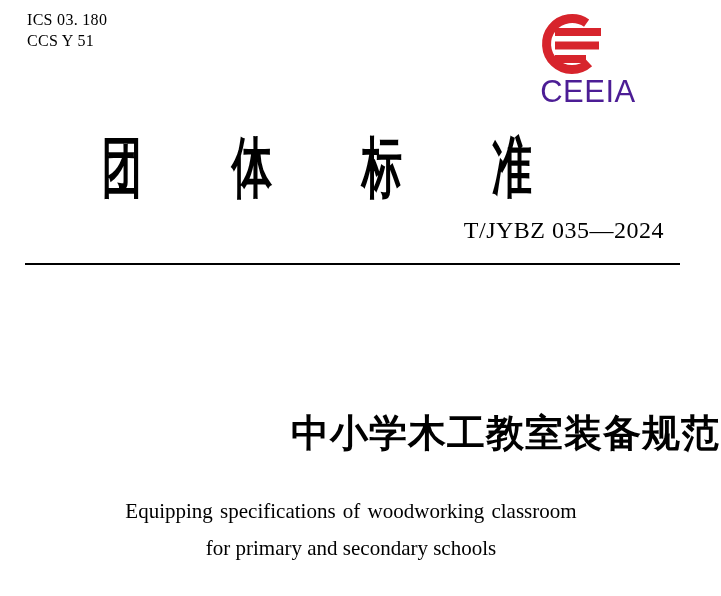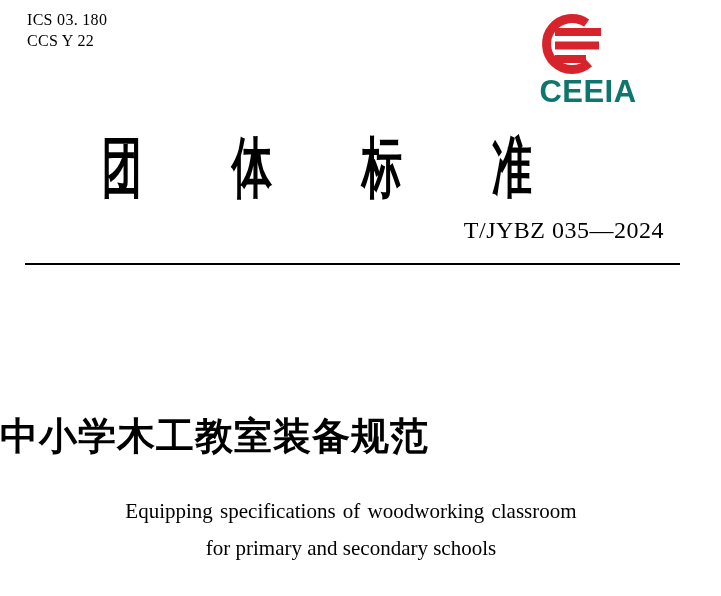--- a/index.html
+++ b/index.html
@@ -19,24 +19,24 @@
     letter-spacing:0.3px;
   }
   
   .logo{
     position:absolute;left:523px;top:8px;width:130px;
     text-align:center;
   }
   .logo svg{display:block;margin:0 auto;}
   .logo .wordmark{
     font-family:"Liberation Sans","DejaVu Sans",sans-serif;
-    font-weight:bold;
+    font-weight:normal;
     font-size:31px;line-height:30px;
     letter-spacing:0.5px;
-    color:#0f766e;
+    color:#4c1d95;
     margin-top:1px;
     transform:scaleY(1.02);
   }
   
   .std-type{
     position:absolute;left:89px;top:134px;width:456px;height:68px;
     display:flex;justify-content:space-between;align-items:flex-start;
   }
   .std-type .zi{
     display:inline-block;
@@ -54,42 +54,43 @@
     letter-spacing:0.5px;
   }
   
   .rule{
     position:absolute;left:25px;top:263px;
     width:655px;height:2px;background:#000;
   }
   
   .title-zh{
     position:absolute;left:0;top:415px;width:700px;
-    text-align:left;
-    font-family:Liberation Serif, serif;
+    text-align:right;
+    font-family:Liberation Mono, monospace;
     font-weight:bold;
     font-size:38px;line-height:42px;
     letter-spacing:1px;
+    padding-left:20px;
   }
   .title-en{
     position:absolute;left:0;width:702px;
     text-align:center;
     font-size:21px;line-height:26px;
   }
   .title-en.line1{top:498px;word-spacing:2px;}
   .title-en.line2{top:535px;}
 </style>
 </head>
 <body>
 
 <div class="page">
 
   <div class="codes">
     <div>ICS 03. 180</div>
-    <div>CCS Y 22</div>
+    <div>CCS Y 51</div>
   </div>
 
   <div class="logo">
     <svg width="130" height="68" viewBox="0 0 130 68" aria-hidden="true">
 
       <path d="M 63.6 15.1 A 25.5 25.5 0 1 0 66.1 55.0" fill="none" stroke="#d7242c" stroke-width="9" stroke-linecap="butt"></path>
 
       <rect x="32" y="20" width="46" height="8" fill="#d7242c"></rect>
       <rect x="32" y="33.5" width="44" height="8" fill="#d7242c"></rect>
       <rect x="32" y="47" width="31" height="8" fill="#d7242c"></rect>

